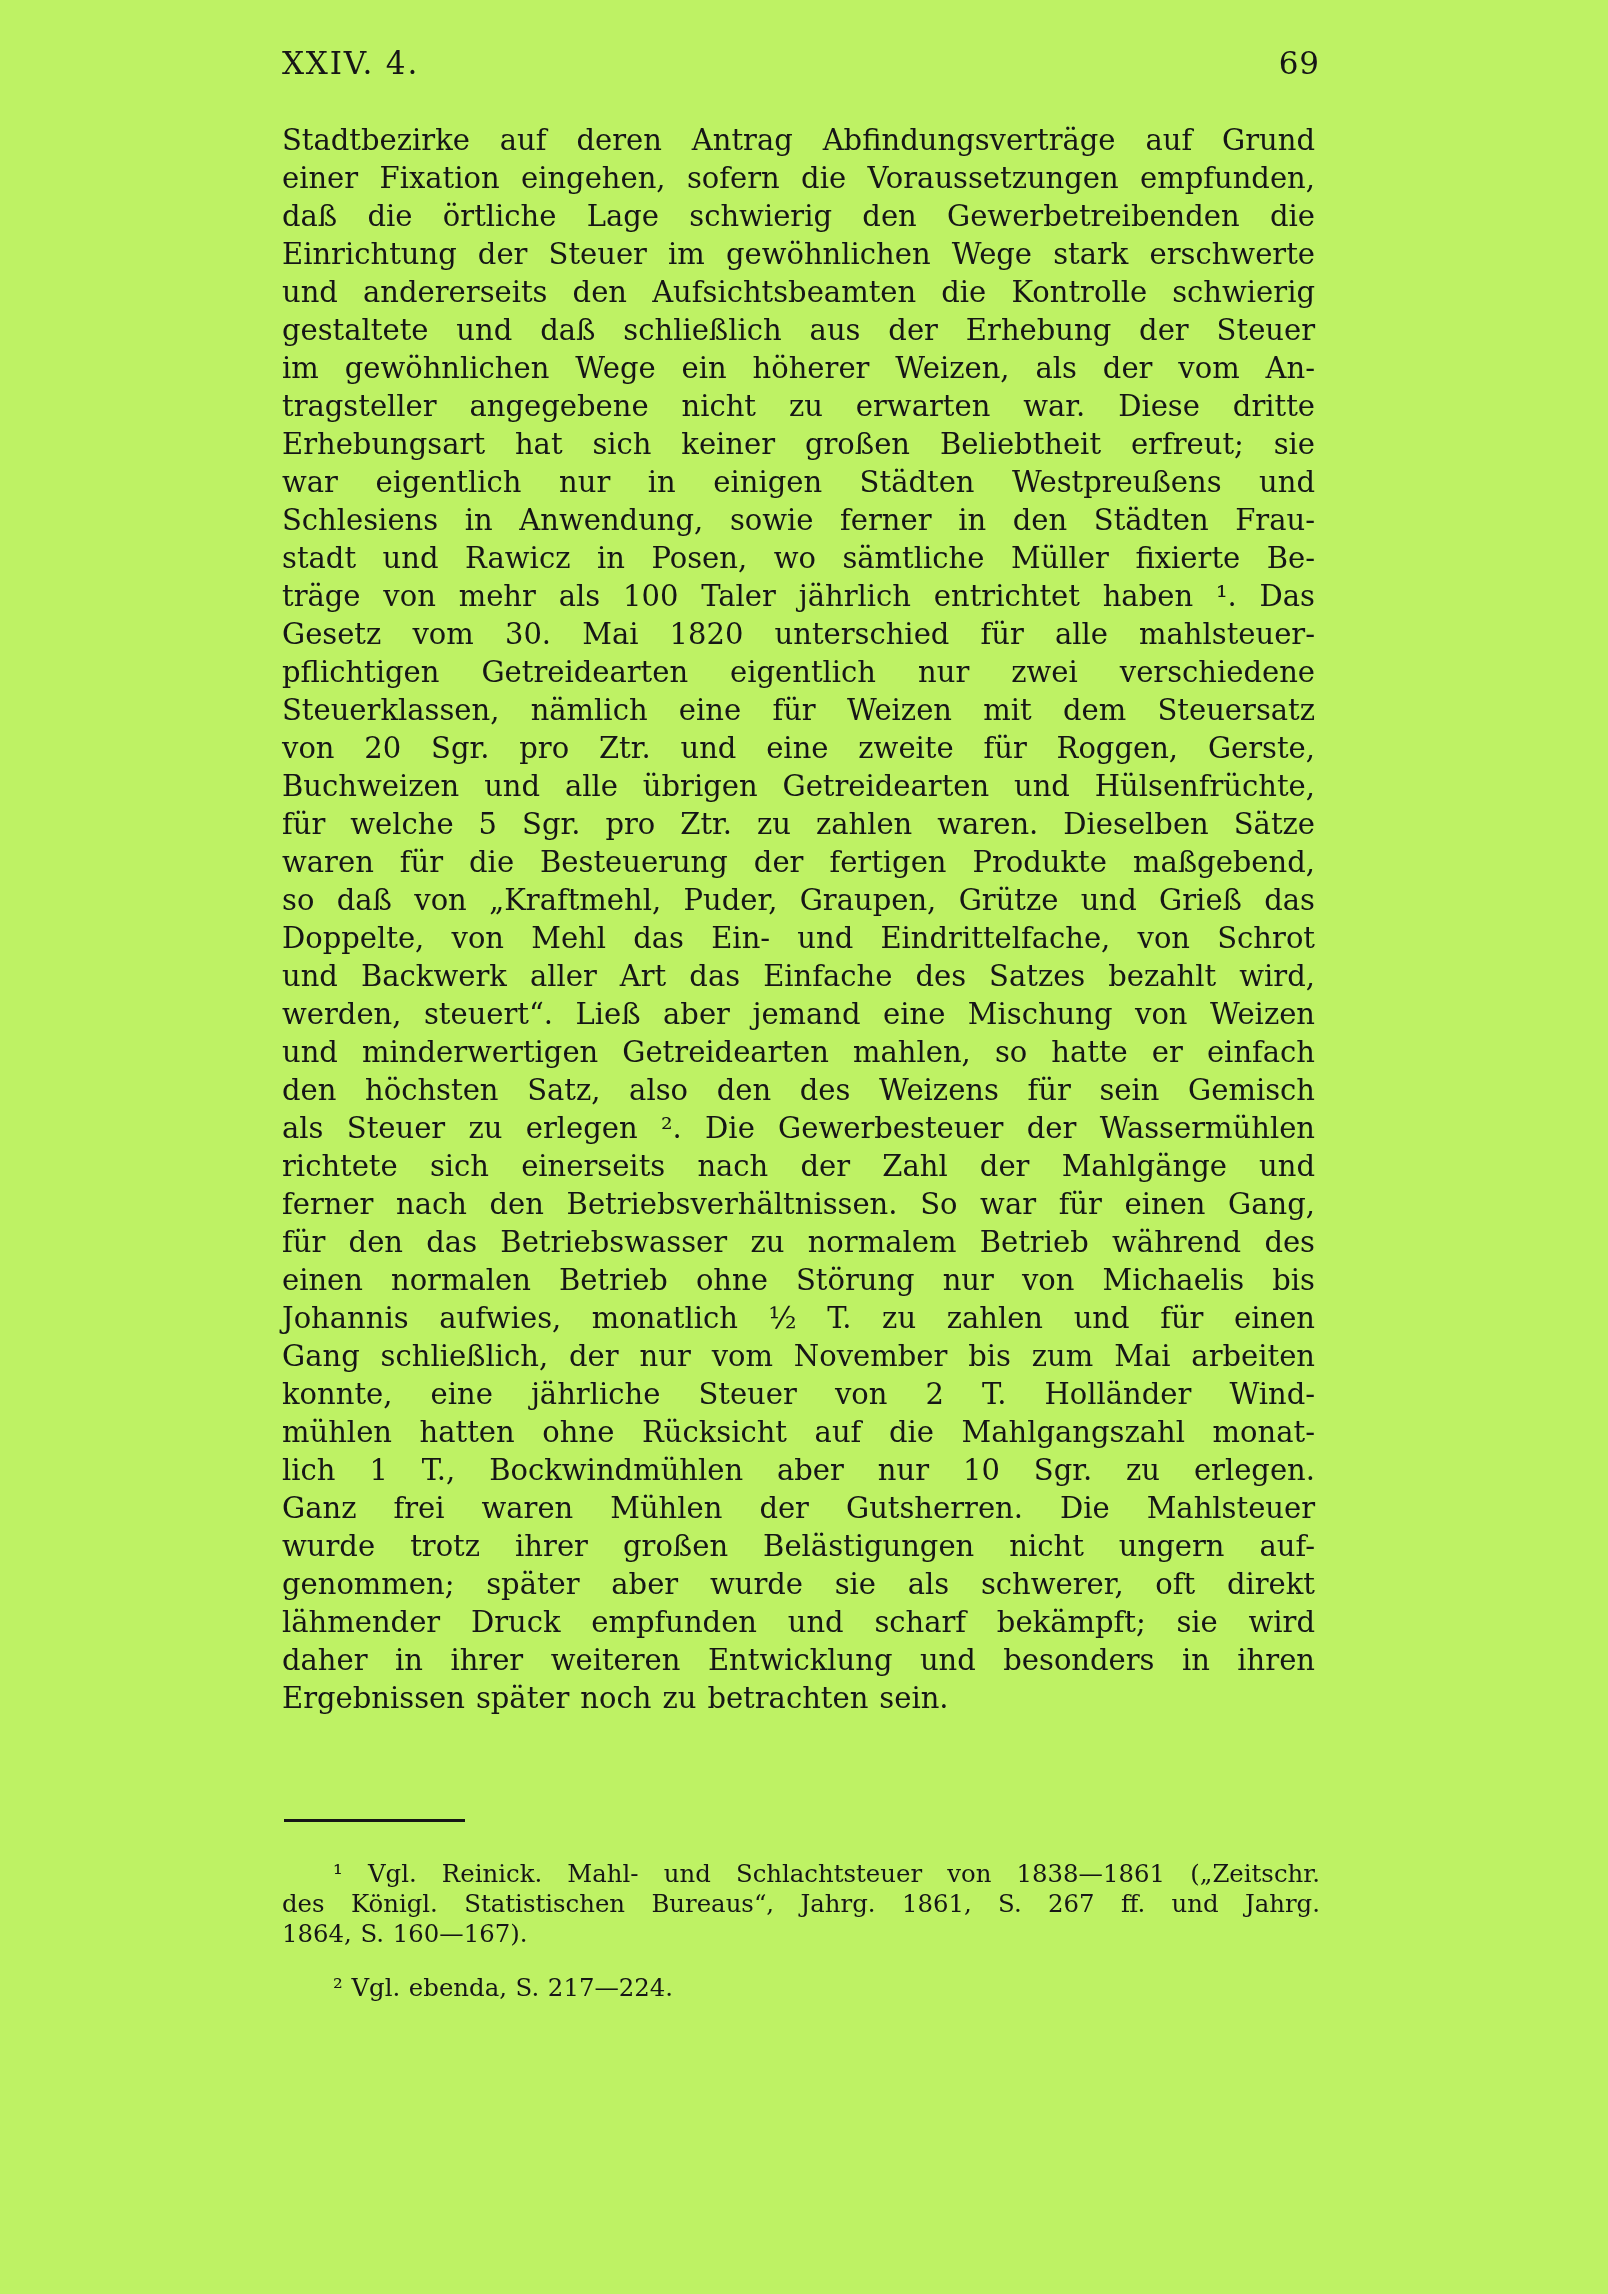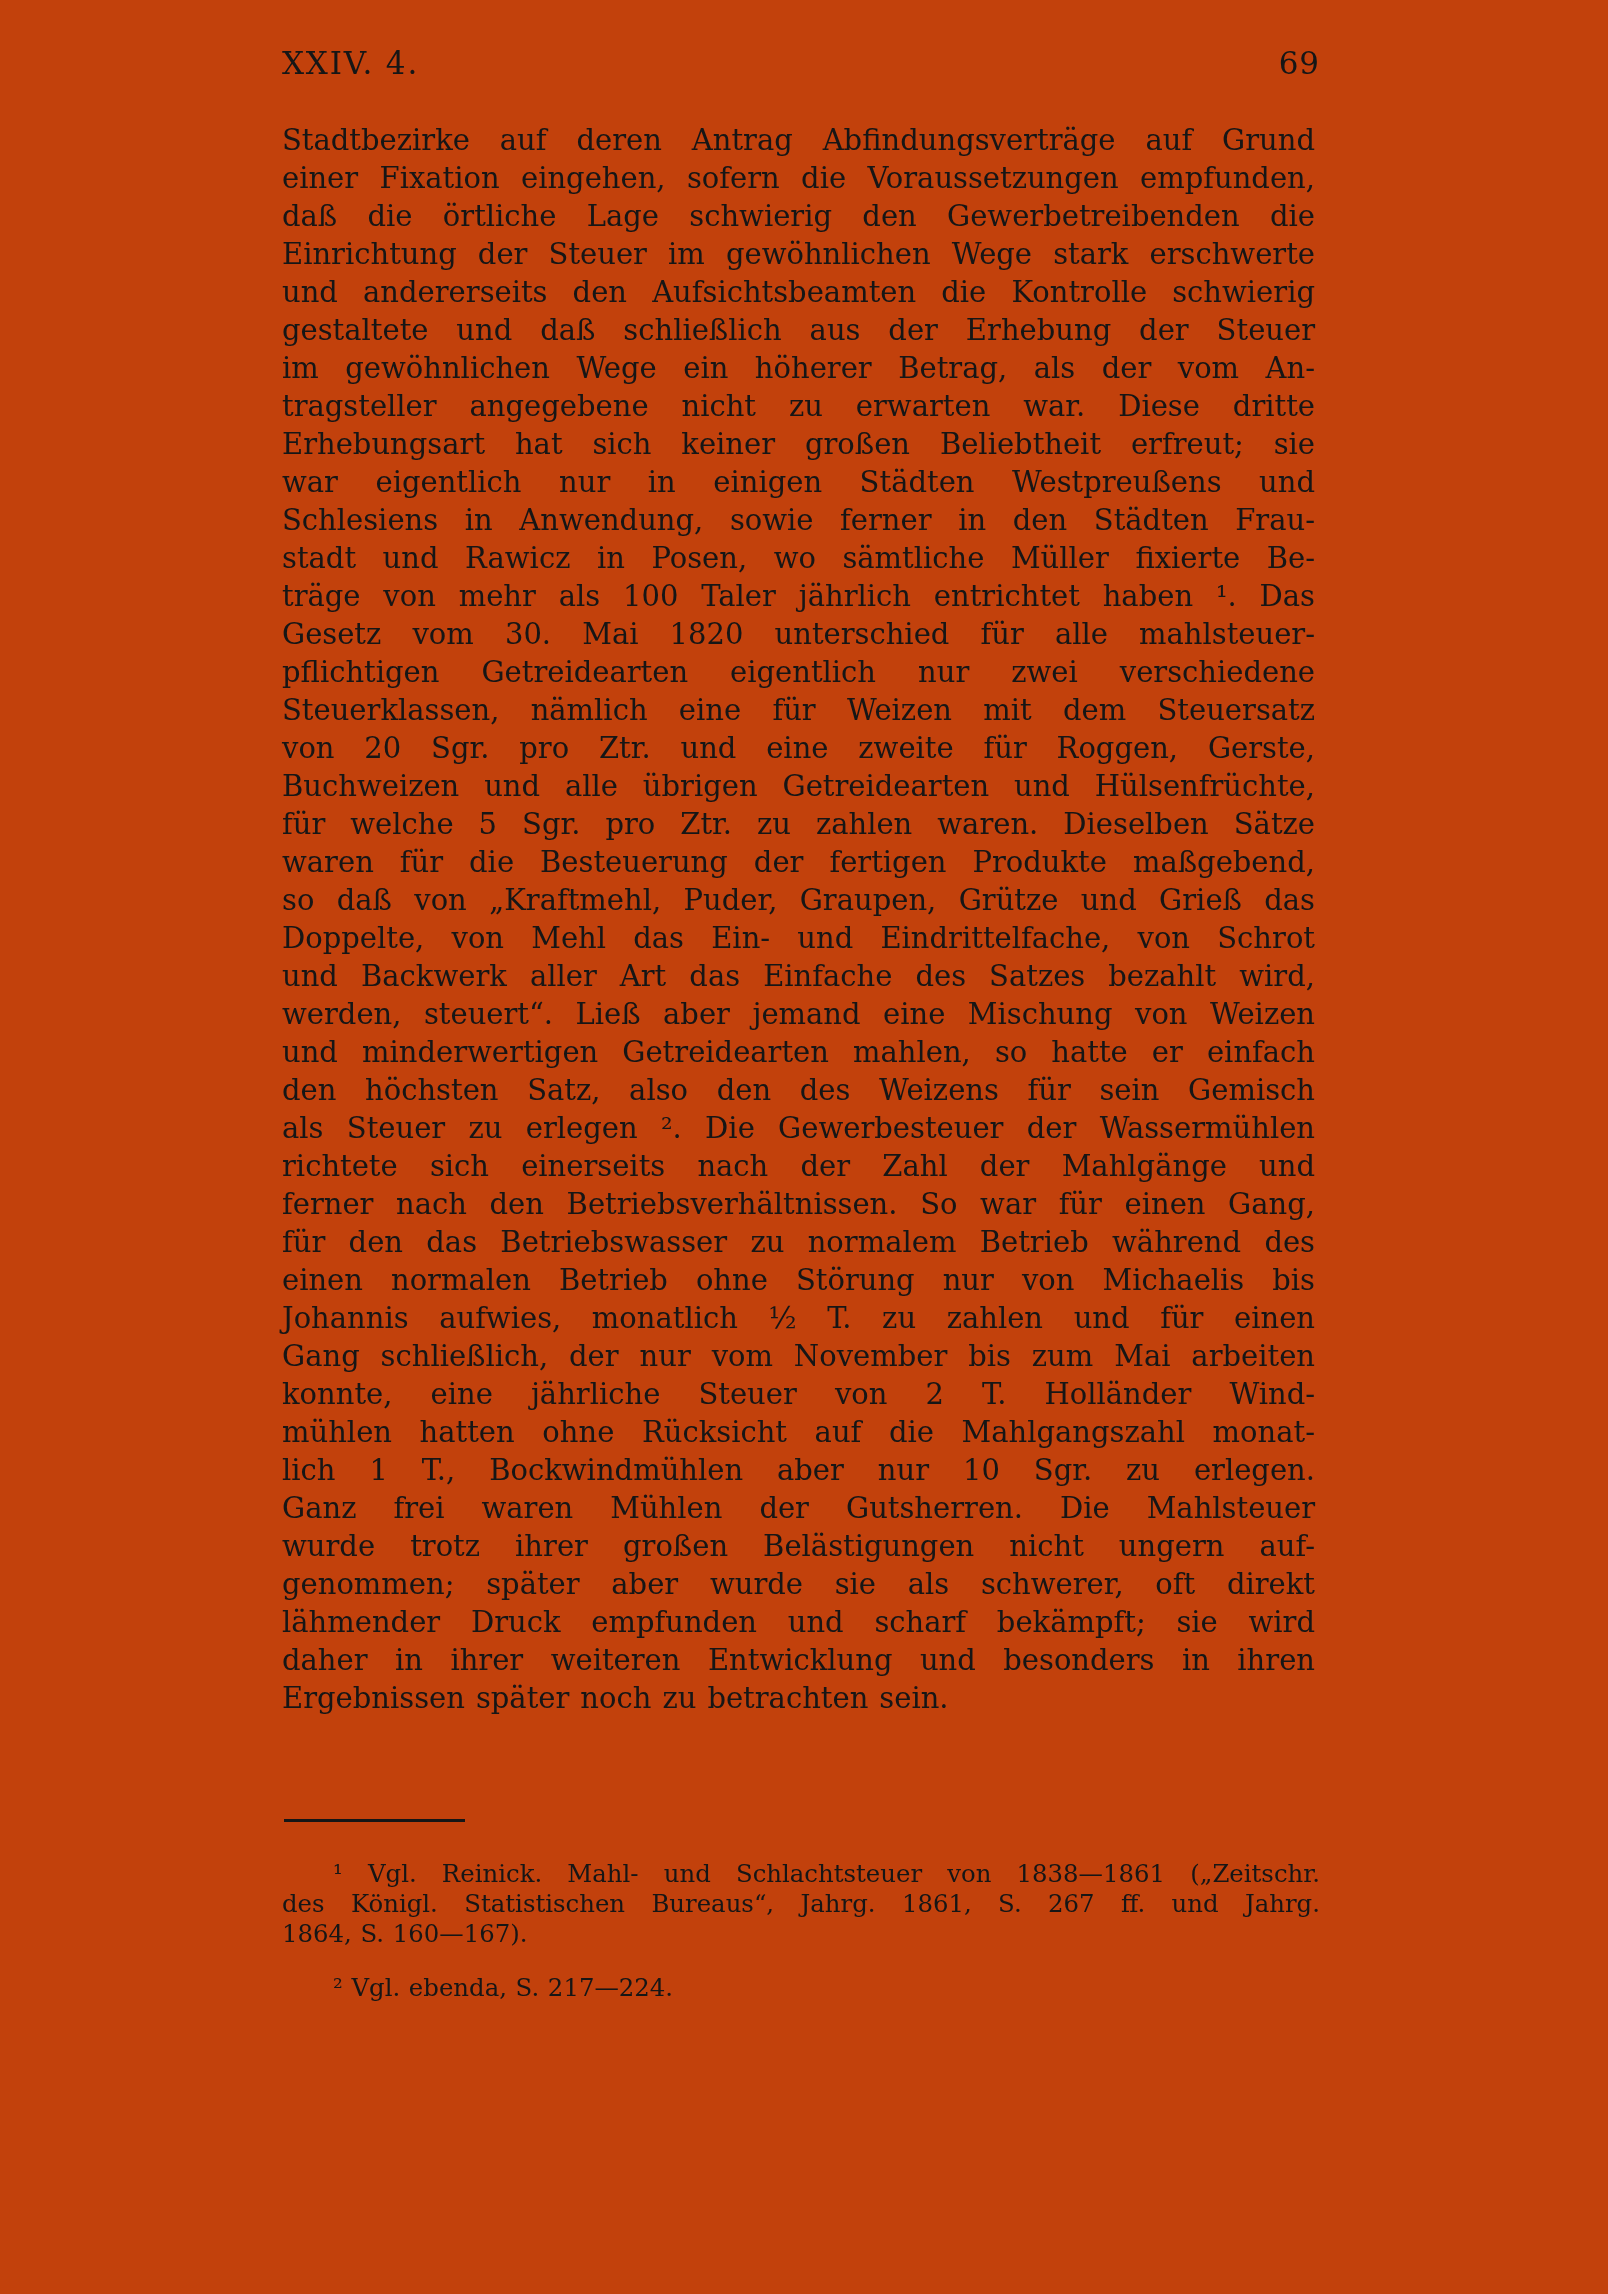--- a/index.html
+++ b/index.html
@@ -1,21 +1,21 @@
 <!DOCTYPE html>
 <html style="font-size:14.5px"><head>
 <meta charset="utf-8">
 <style>
   html, body { margin: 0; padding: 0; }
   body { background: #ffffff; }
   .page {
     position: relative;
     width: 1608px;
     height: 2294px;
-    background: #c2410c;
+    background: #bef264;
     color: #161616;
     font-family: "DejaVu Serif", "Liberation Serif", serif;
     overflow: hidden;
   }
   .header {
     position: absolute;
     left: 282px;
     top: 45px;
     width: 1038px;
     display: flex;
@@ -71,21 +71,21 @@
     <span class="pagenum">69</span>
   </div>
 
   <div class="body-text" id="body-lines">
       <div class="line">Stadtbezirke auf deren Antrag Abfindungsverträge auf Grund</div>
       <div class="line">einer Fixation eingehen, sofern die Voraussetzungen empfunden,</div>
       <div class="line">daß die örtliche Lage schwierig den Gewerbetreibenden die</div>
       <div class="line">Einrichtung der Steuer im gewöhnlichen Wege stark erschwerte</div>
       <div class="line">und andererseits den Aufsichtsbeamten die Kontrolle schwierig</div>
       <div class="line">gestaltete und daß schließlich aus der Erhebung der Steuer</div>
-      <div class="line">im gewöhnlichen Wege ein höherer Betrag, als der vom An-</div>
+      <div class="line">im gewöhnlichen Wege ein höherer Weizen, als der vom An-</div>
       <div class="line">tragsteller angegebene nicht zu erwarten war.  Diese dritte</div>
       <div class="line">Erhebungsart hat sich keiner großen Beliebtheit erfreut; sie</div>
       <div class="line">war eigentlich nur in einigen Städten Westpreußens und</div>
       <div class="line">Schlesiens in Anwendung, sowie ferner in den Städten Frau-</div>
       <div class="line">stadt und Rawicz in Posen, wo sämtliche Müller fixierte Be-</div>
       <div class="line">träge von mehr als 100 Taler jährlich entrichtet haben ¹.  Das</div>
       <div class="line">Gesetz vom 30. Mai 1820 unterschied für alle mahlsteuer-</div>
       <div class="line">pflichtigen Getreidearten eigentlich nur zwei verschiedene</div>
       <div class="line">Steuerklassen, nämlich eine für Weizen mit dem Steuersatz</div>
       <div class="line">von 20 Sgr. pro Ztr. und eine zweite für Roggen, Gerste,</div>

